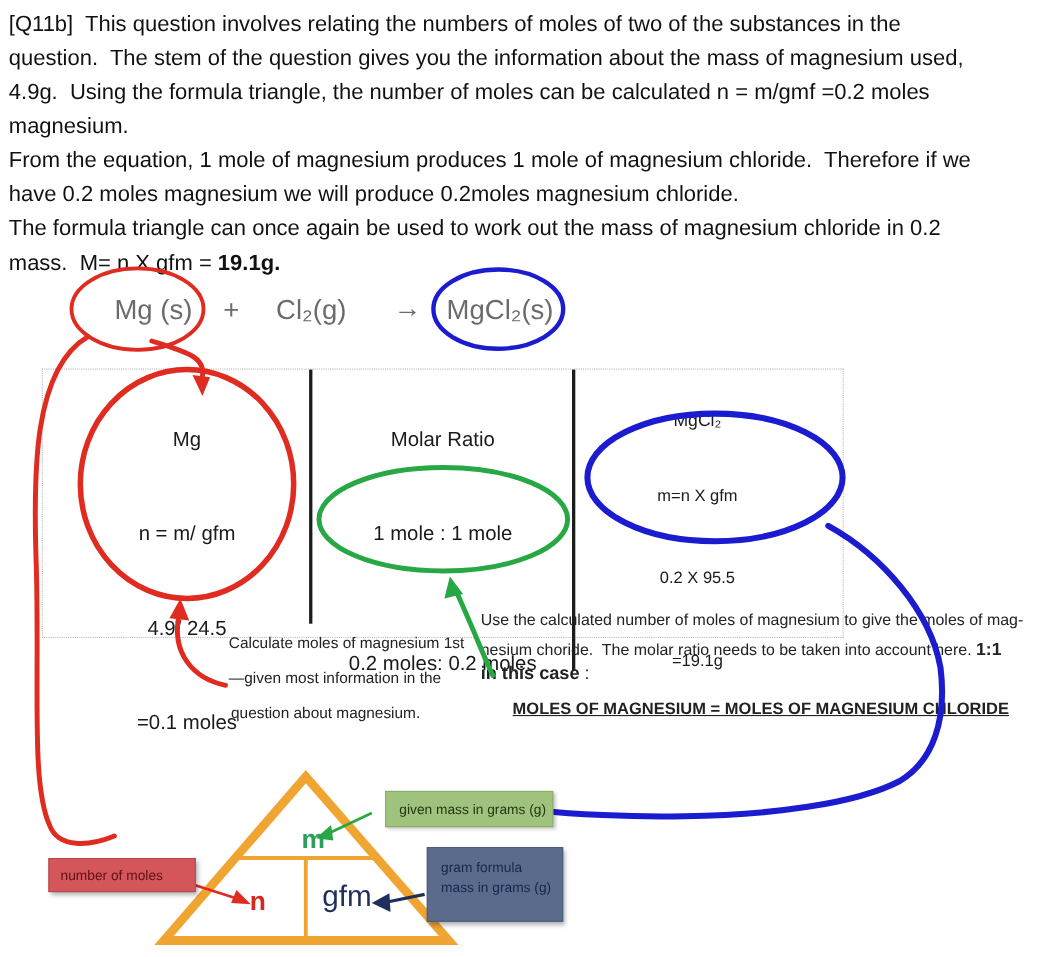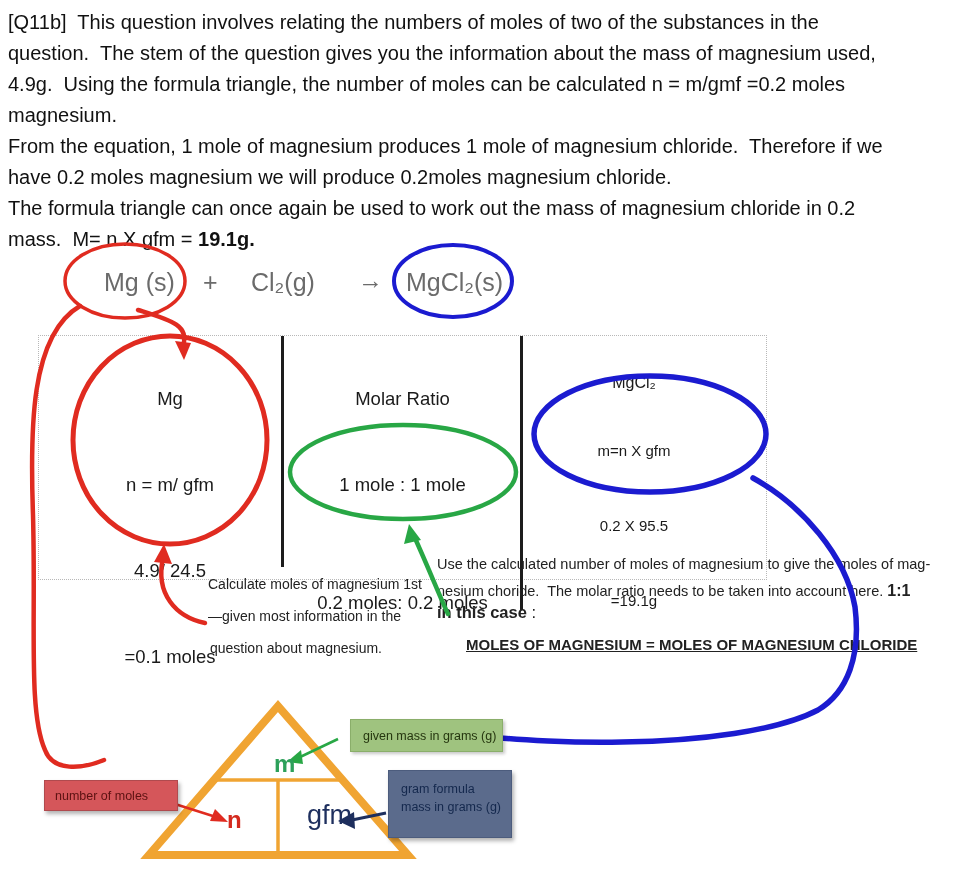--- a/index.html
+++ b/index.html
@@ -35,21 +35,21 @@
   #rnote1{left:437px;top:556px;font-size:14.5px;}
   #rnote2{left:437px;top:582px;font-size:14.5px;}
   #rnote3{left:437px;top:603px;font-size:16.5px;}
   #rnote4{left:466px;top:636px;font-size:15px;font-weight:bold;text-decoration:underline;}
   
   #overlay{position:absolute;left:0;top:0;width:954px;height:870px;z-index:5;pointer-events:none;}
   
   .tri-letter{position:absolute;z-index:6;font-weight:bold;white-space:pre;}
   #letter-m{left:274px;top:750px;font-size:24px;color:#2ca05a;}
   #letter-n{left:227px;top:806px;font-size:24px;color:#d42a1e;}
-  #letter-gfm{left:307px;top:800px;font-size:27px;color:#1e2f5e;font-weight:normal;}
+  #letter-gfm{left:293px;top:800px;font-size:27px;color:#1e2f5e;font-weight:normal;}
   
   .label-box{position:absolute;z-index:6;font-size:12.5px;white-space:pre;}
   #box-moles{left:44px;top:780px;width:134px;height:31px;background:#d5565a;
     border:1px solid #b04a4e;color:#5c1212;line-height:30px;padding-left:10px;
     box-shadow:2px 3px 4px rgba(0,0,0,0.30);box-sizing:border-box;}
   #box-mass{left:338px;top:719px;width:153px;height:33px;background:#9fc37f;
     border:1px solid #8aae6a;color:#25360f;line-height:32px;padding-left:12px;
     box-shadow:2px 2px 3px rgba(0,0,0,0.22);box-sizing:border-box;margin-left:12px;}
   #box-gfm{left:388px;top:770px;width:124px;height:68px;background:#5b6b8c;
     border:1px solid #4c5c7d;color:#14284d;padding:9px 0 0 12px;line-height:18px;

